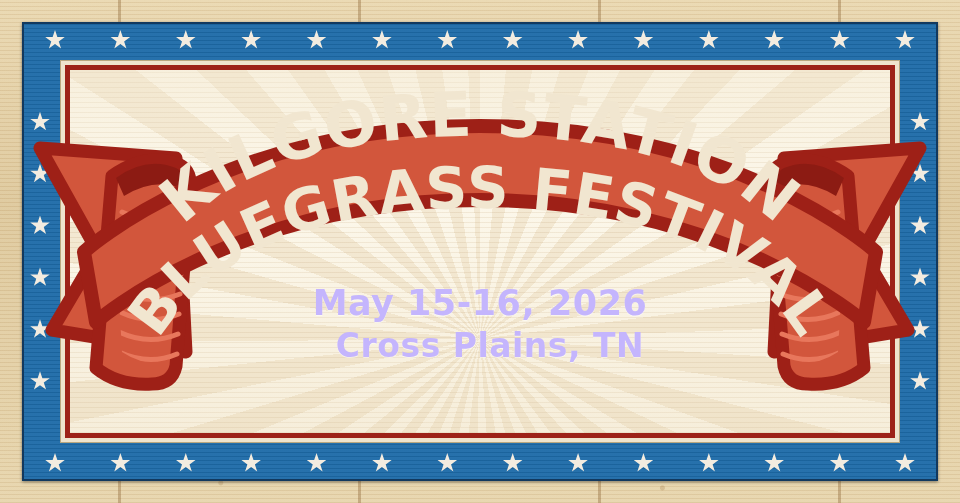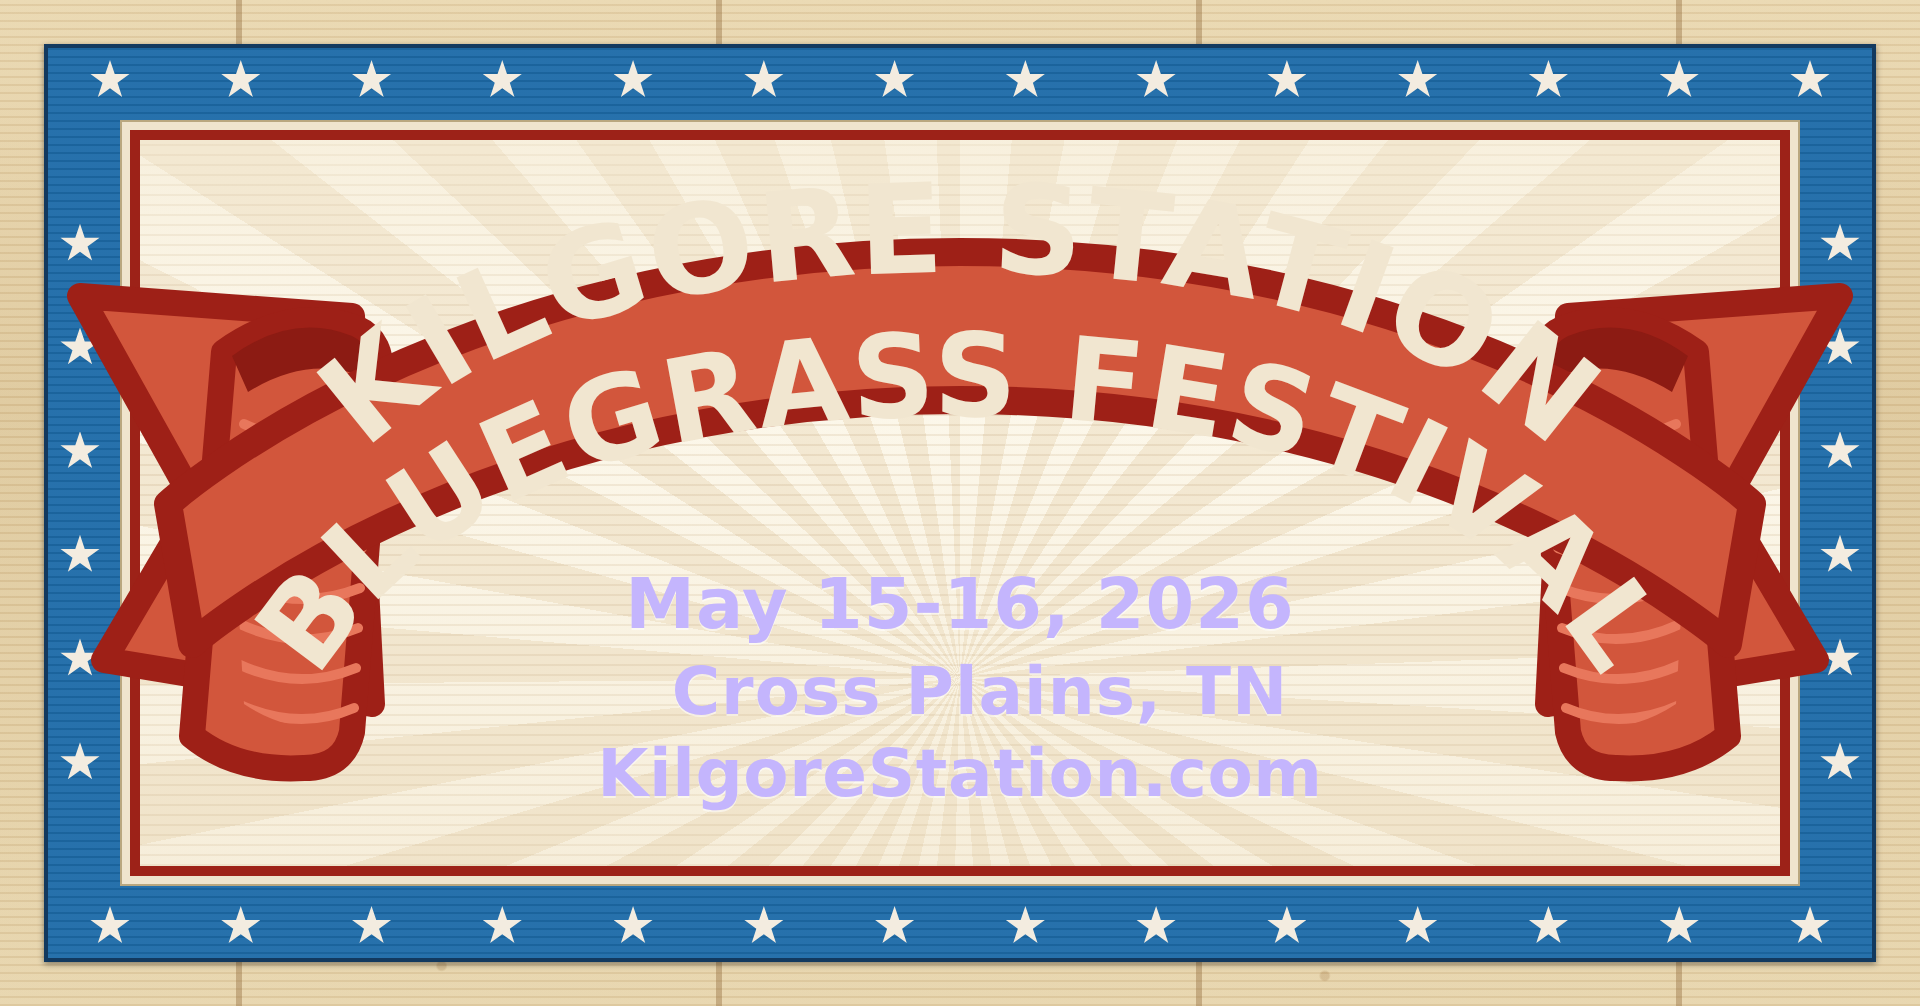--- a/index.html
+++ b/index.html
@@ -265,16 +265,15 @@
       <textPath href="#arcTop" startOffset="50%" id="tp1">KILGORE STATION</textPath>
     </text>
     <text class="arcline arc-2" text-anchor="middle">
       <textPath href="#arcBottom" startOffset="50%" id="tp2">BLUEGRASS FESTIVAL</textPath>
     </text>
   </svg>
 
   <div class="info">
     <div class="info-date">May 15-16, 2026</div>
     <div class="info-place">Cross Plains, TN</div>
-    <div class="info-url">KilgoreStation.com</div>
   </div>
 
 </div>
 
 </body></html>

